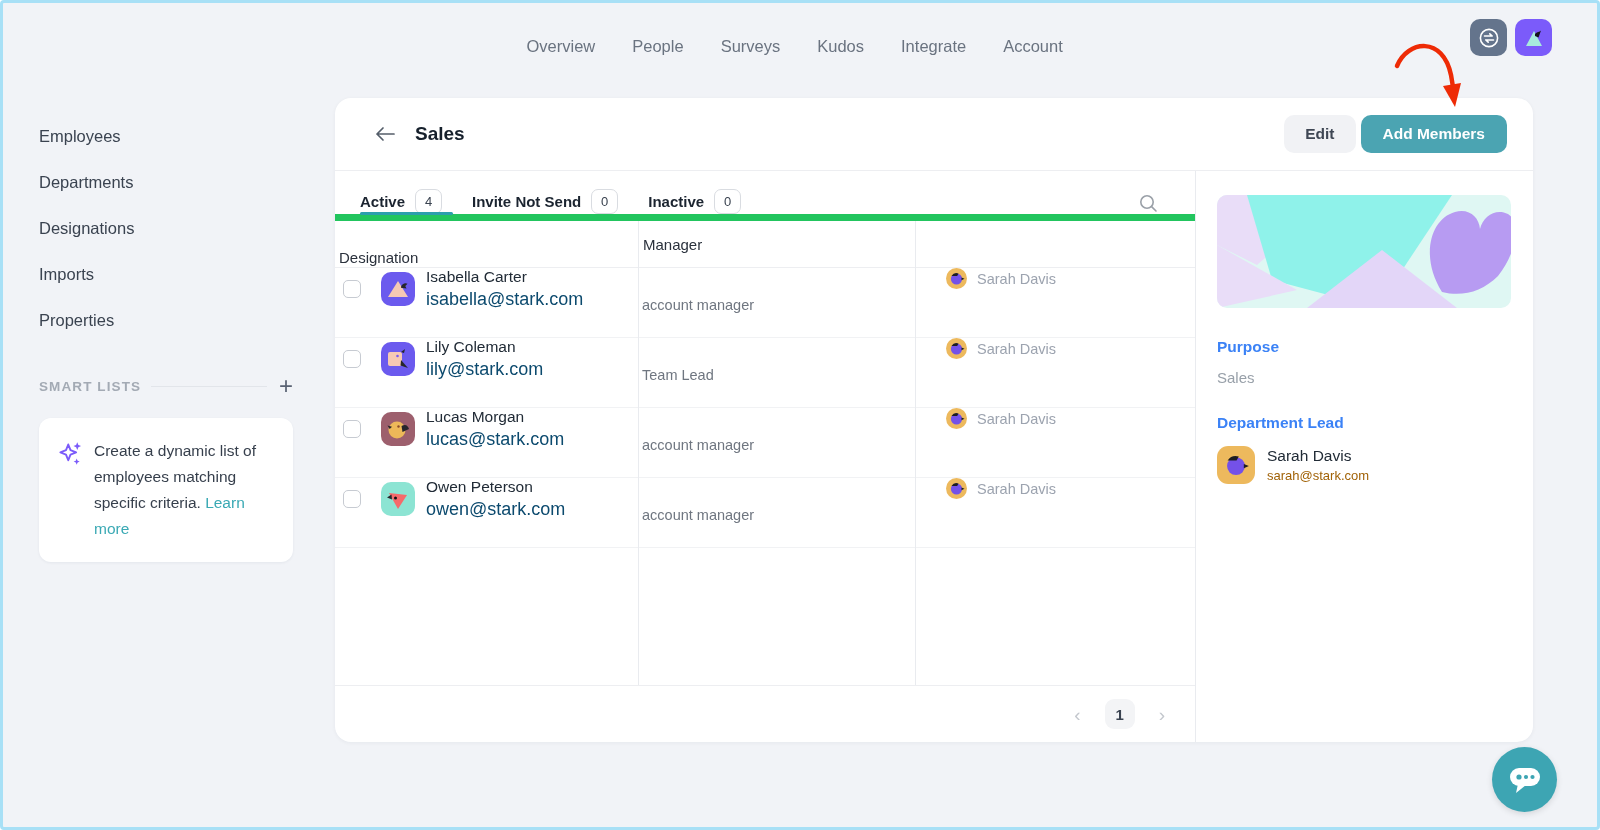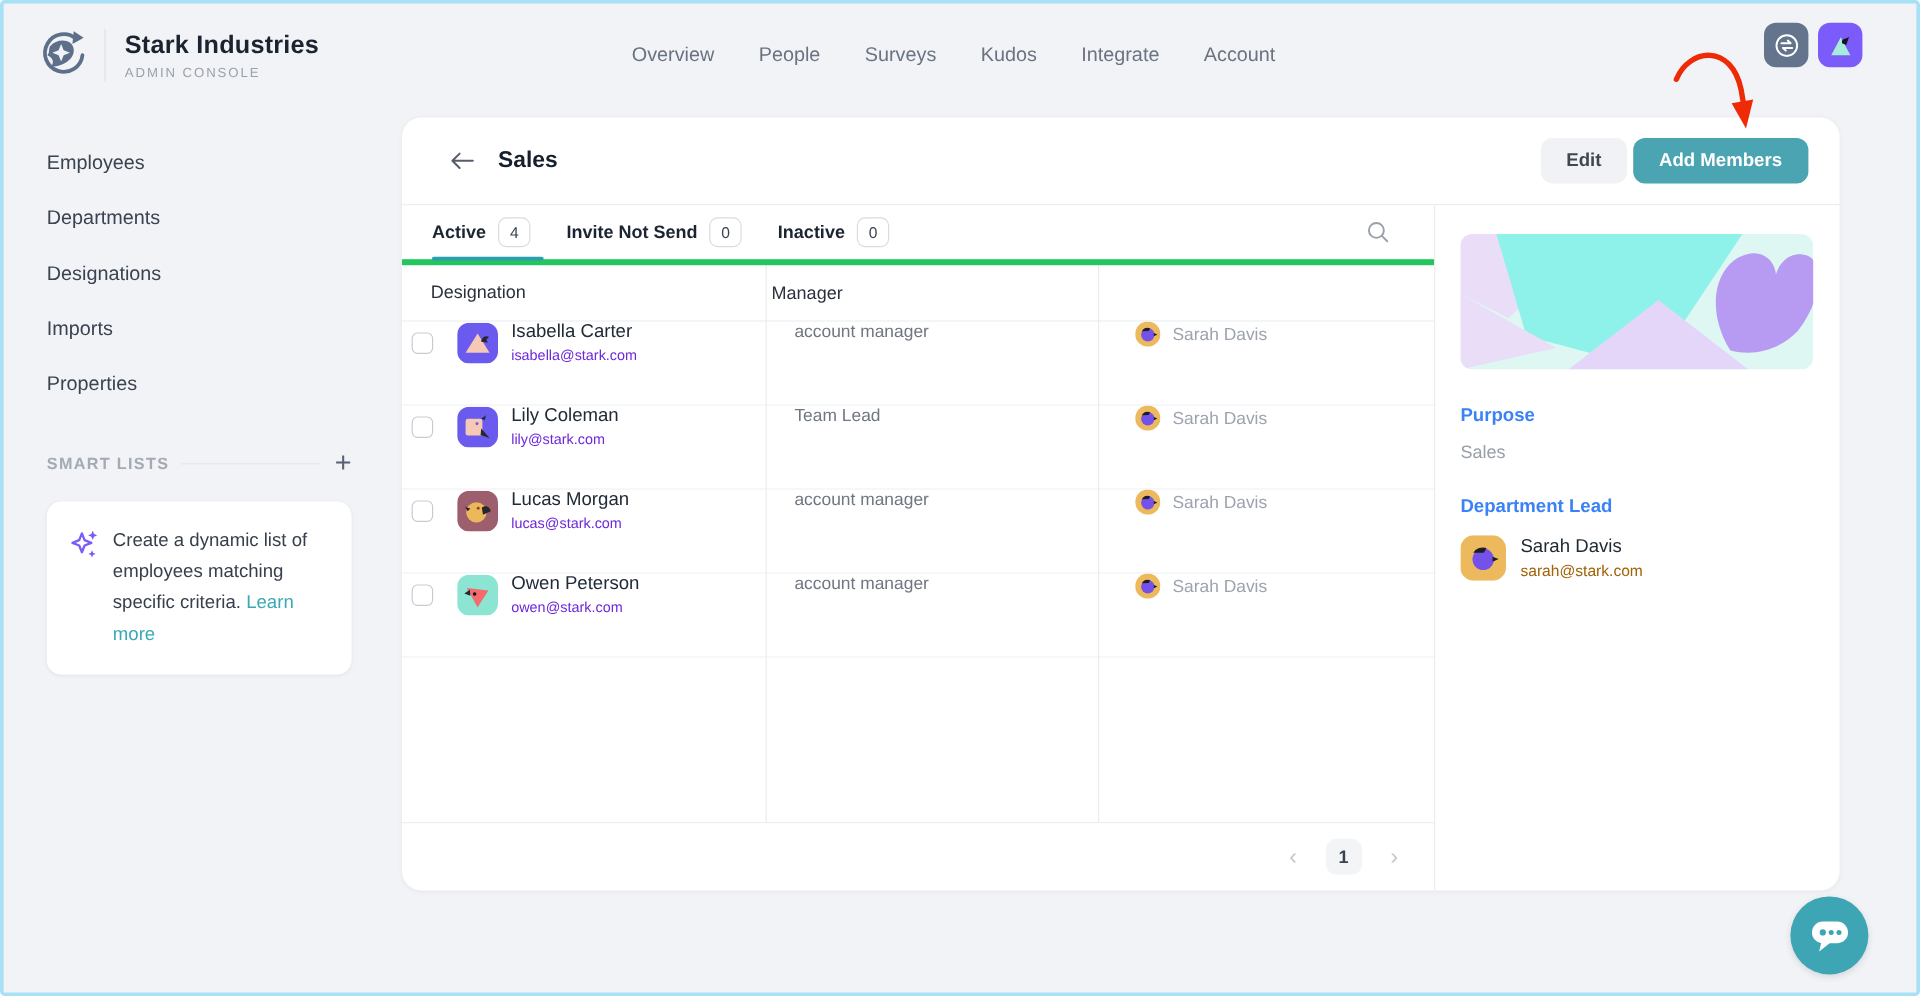--- a/index.html
+++ b/index.html
@@ -46,41 +46,41 @@
   .btn { border:none; border-radius:10px; font-family:inherit; font-size:15.5px; font-weight:bold; cursor:pointer; }
   .btn-edit { background:#F1F2F5; color:#3F4754; padding:10px 21px; }
   .btn-primary { background:#4BA4B2; color:#fff; padding:10px 22px; }
 
   .card-body { flex:1; display:flex; min-height:0; }
   .left-col { width:860px; flex:0 0 860px; display:flex; flex-direction:column; position:relative; }
   .vline { position:absolute; width:1px; background:#E9EBEF; top:50px; bottom:57px; }
   .vline.v1 { left:303px; } .vline.v2 { left:580px; }
 
   
-  .tabs { height:50px; flex:0 0 50px; display:flex; align-items:center; padding-left:25px; border-bottom:5px solid #22c55e; position:relative; }
+  .tabs { height:50px; flex:0 0 50px; display:flex; align-items:flex-end; padding-left:25px; border-bottom:7px solid #22c55e; position:relative; }
   .tab { display:flex; align-items:center; gap:10px; margin-right:30px; cursor:pointer; }
   .tab-label { font-size:15px; font-weight:bold; color:#1B2430; }
   .tab-count { min-width:27px; height:25px; padding:0 6px; border:1px solid #D9DCE1; border-radius:7px;
     display:flex; align-items:center; justify-content:center; font-size:13px; color:#3A4350; background:#fff; }
   .tab-underline { position:absolute; left:25px; bottom:-1px; width:93px; height:3px; background:#2C9FAD; border-radius:2px; }
   .tabs-search { margin-left:auto; margin-right:36px; cursor:pointer; display:flex; }
 
   
   .thead { height:47px; flex:0 0 47px; display:flex; align-items:center; border-bottom:1px solid #EDEEF1; }
   .th { font-size:15px; color:#2A313C; }
   .cell-name { width:303px; flex:0 0 303px; display:flex; align-items:center; }
-  .cell-desig { width:277px; flex:0 0 277px; padding-left:24px; }
+  .cell-desig { width:277px; flex:0 0 277px; padding-left:4px;margin-top:28px; }
   .cell-mgr { width:280px; flex:0 0 280px; padding-left:19px; display:flex; align-items:center; gap:10px;margin-left:12px; }
   .chk { width:18px; height:18px; border:1.6px solid #C7CBD2; border-radius:5px; background:#fff; margin-left:8px; cursor:pointer; flex:0 0 18px; }
   .thead .th-name-label { margin-left:20px; }
   .trow { height:70px; flex:0 0 70px; display:flex; align-items:flex-start; border-bottom:1px solid #F1F2F4; }
   .row-avatar { width:34px; height:34px; margin-left:20px; flex:0 0 34px; }
   .who { margin-left:11px; }
   .who-name { font-size:15.5px; color:#212B36; }
-  .who-email { font-size:12px; color:#6d28d9; margin-top:3px; }
+  .who-email { font-size:18px; color:#0c4a6e; margin-top:3px; }
   .desig-text { font-size:14.5px; color:#6F7680; }
   .mgr-name { font-size:14.5px; color:#9CA3AF; }
   .mgr-avatar { width:21px; height:21px; flex:0 0 21px; }
 
   .filler { flex:1; }
   .pager { height:57px; flex:0 0 57px; border-top:1px solid #EDEEF1; display:flex; align-items:center; justify-content:flex-end; padding-right:30px; gap:24px; }
   .pg-chevron { font-size:19px; color:#C3C7CD; cursor:pointer; line-height:1; }
   .pg-page { width:30px; height:30px; background:#F3F4F6; border-radius:9px; display:flex; align-items:center; justify-content:center;
     font-size:15px; font-weight:bold; color:#3A4350; cursor:pointer; }
 
@@ -100,33 +100,20 @@
   .red-arrow { position:absolute; inset:0; width:1600px; height:830px; pointer-events:none; z-index:40; }
   .chat-fab { position:absolute; right:40px; bottom:15px; width:65px; height:65px; border-radius:50%;
     background:#3DA5B3; display:flex; align-items:center; justify-content:center; cursor:pointer; z-index:50; box-shadow:0 2px 6px rgba(0,0,0,.12); }
 </style>
 </head>
 <body>
 
 <div id="app">
 
   <div class="topbar">
-    <div class="brand">
-      <svg class="brand-logo" viewBox="0 0 44 44">
-        <path d="M33,9 A15,15 0 1 0 38,22" fill="none" stroke="#5E7089" stroke-width="3" stroke-linecap="round"></path>
-        <polygon points="31,3 39,8 30,13" fill="#5E7089"></polygon>
-        <path d="M12,15 C18,8 30,9 31,17 C32,24 24,31 13,31 C16,27 14,24 10,22 C12,20 11,17 12,15 Z" fill="#5E7089"></path>
-        <path d="M21,13 L23,18 L28,20 L23,22 L21,27 L19,22 L14,20 L19,18 Z" fill="#F1F3F7"></path>
-      </svg>
-      <div class="brand-sep"></div>
-      <div>
-        <div class="brand-title">Stark Industries</div>
-        <div class="brand-sub">ADMIN CONSOLE</div>
-      </div>
-    </div>
 
     <nav class="topnav">
       <span class="nav-item">Overview</span>
       <span class="nav-item">People</span>
       <span class="nav-item">Surveys</span>
       <span class="nav-item">Kudos</span>
       <span class="nav-item">Integrate</span>
       <span class="nav-item">Account</span>
     </nav>
 

